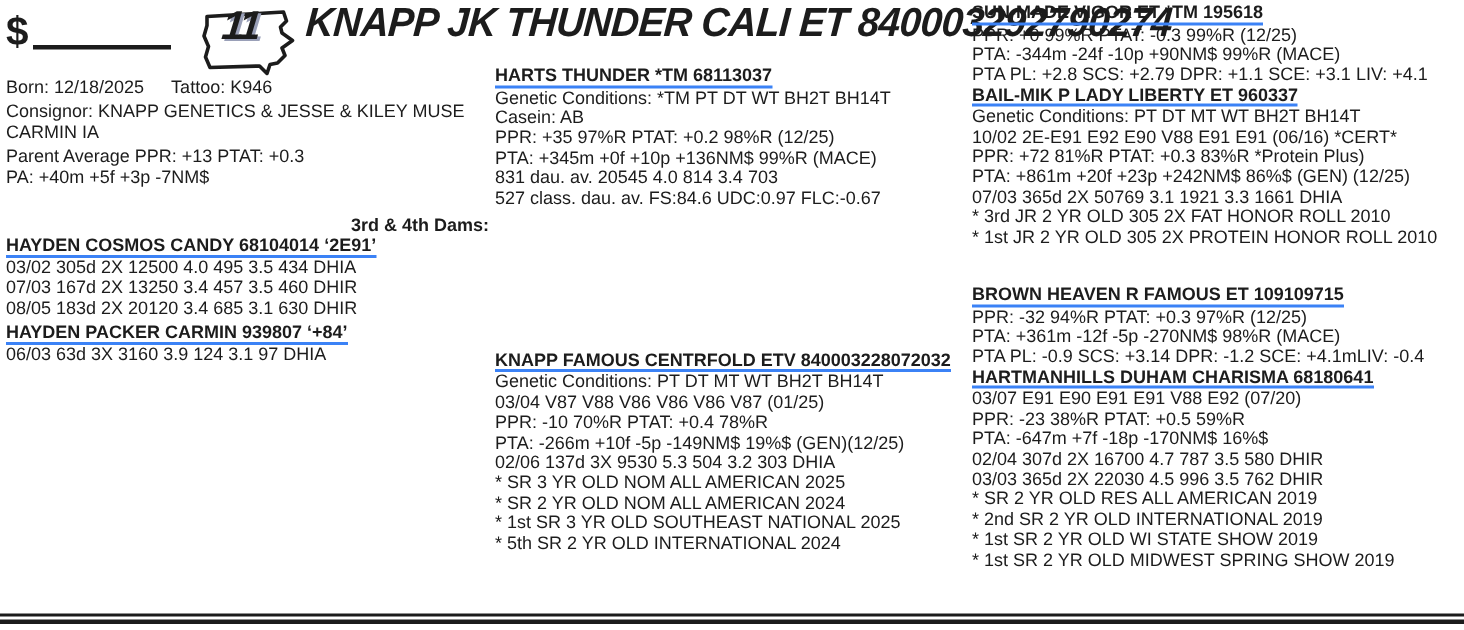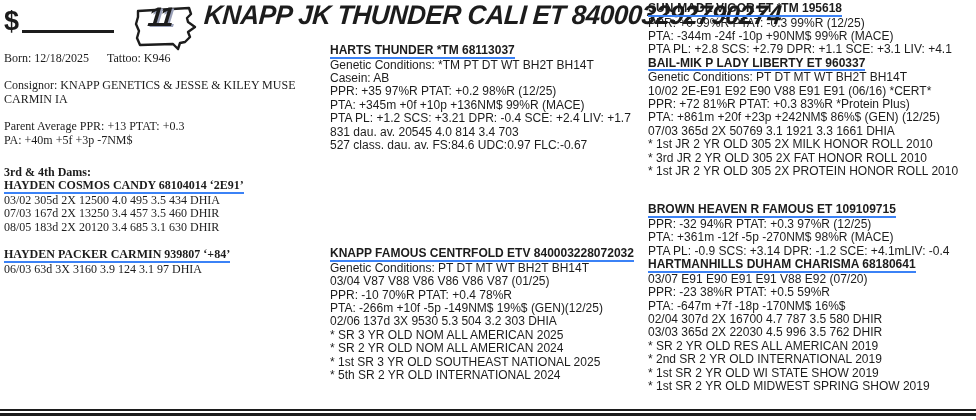--- a/index.html
+++ b/index.html
@@ -36,32 +36,32 @@
     text-shadow: 2px 1px 0 #9aa0b8;
   }
   .title {
     position: absolute; left: 204px; top: 9px; margin: 0;
     font-size: 26px; font-weight: bold; font-style: italic;
     letter-spacing: -0.5px; white-space: nowrap;
     transform: skewX(-4deg) scaleY(1.04);
   }
   
   .col { position: absolute; }
-  .col-left  { left: 4px;   top: 52px; width: 322px; font-family: Liberation Serif, serif; }
+  .col-left  { left: 4px;   top: 52px; width: 322px; }
   .col-mid   { left: 330px; top: 44px; width: 316px; }
   .col-right { left: 648px; top: 2px;  width: 326px; }
   .line { white-space: nowrap; }
   .heading {
     font-weight: bold;
     border-bottom: 2px solid #3b82f6;
     display: inline-block;
     line-height: 11.5px;
   }
-  .bold { font-weight: bold; }
-  .gap-sm { margin-top: 14px; }
+  .bold { font-weight: bold; text-align: right; }
+  .gap-sm { margin-top: 3px; }
   .gap-md { margin-top: 19px; }
   .tattoo { margin-left: 18px; }
   .mid-dam-block { margin-top: 95px; }
   .right-gap { margin-top: 25px; }
   
   .bottom-rule {
     position: absolute; left: 0; top: 409px; width: 976px; height: 2px;
     border-top: 2px solid #1c1c1c;
     border-bottom: 3px solid #1c1c1c;
     background: #ffffff;
@@ -116,21 +116,20 @@
   <section class="col col-mid">
     <div class="line">
       <span class="heading">HARTS THUNDER *TM 68113037</span>
     </div>
     <div>
 
     <div class="line">Genetic Conditions: *TM PT DT WT BH2T BH14T</div>
         <div class="line">Casein: AB</div>
         <div class="line">PPR: +35 97%R PTAT: +0.2 98%R (12/25)</div>
         <div class="line">PTA: +345m +0f +10p +136NM$ 99%R (MACE)</div>
-        <div class="line">PTA PL: +1.2 SCS: +3.21 DPR: -0.4 SCE: +2.4 LIV: +1.7</div>
         <div class="line">831 dau. av. 20545 4.0 814 3.4 703</div>
         <div class="line">527 class. dau. av. FS:84.6 UDC:0.97 FLC:-0.67</div>
       </div>
     <div class="mid-dam-block">
       <div class="line">
         <span class="heading">KNAPP FAMOUS CENTRFOLD ETV 840003228072032</span>
       </div>
       <div>
 
       <div class="line">Genetic Conditions: PT DT MT WT BH2T BH14T</div>
@@ -162,21 +161,20 @@
       <div class="line">
         <span class="heading">BAIL-MIK P LADY LIBERTY ET 960337</span>
       </div>
       <div>
 
       <div class="line">Genetic Conditions: PT DT MT WT BH2T BH14T</div>
           <div class="line">10/02 2E-E91 E92 E90 V88 E91 E91 (06/16) *CERT*</div>
           <div class="line">PPR: +72 81%R PTAT: +0.3 83%R *Protein Plus)</div>
           <div class="line">PTA: +861m +20f +23p +242NM$ 86%$ (GEN) (12/25)</div>
           <div class="line">07/03 365d 2X 50769 3.1 1921 3.3 1661 DHIA</div>
-          <div class="line">* 1st JR 2 YR OLD 305 2X MILK HONOR ROLL 2010</div>
           <div class="line">* 3rd JR 2 YR OLD 305 2X FAT HONOR ROLL 2010</div>
           <div class="line">* 1st JR 2 YR OLD 305 2X PROTEIN HONOR ROLL 2010</div>
         </div>
     </div>
     <div class="right-gap">
       <div class="line">
         <span class="heading">BROWN HEAVEN R FAMOUS ET 109109715</span>
       </div>
       <div>
 

